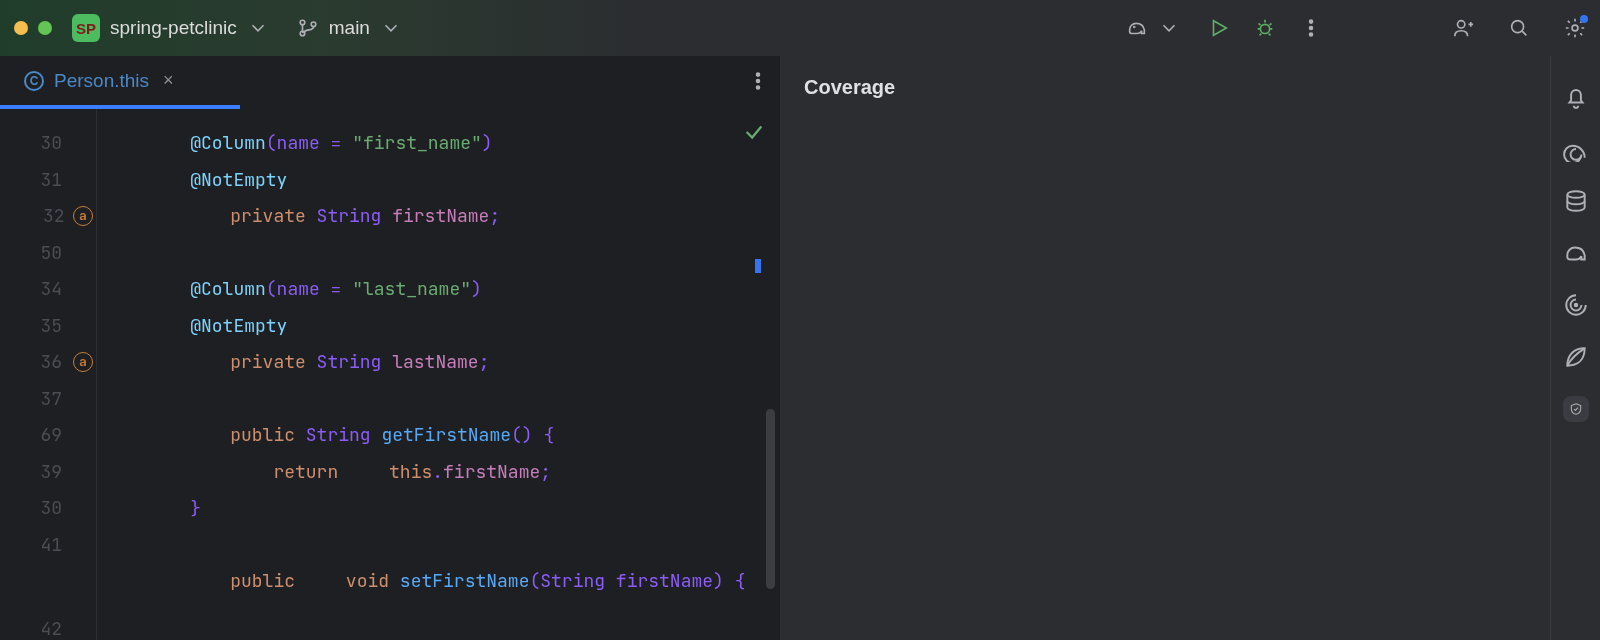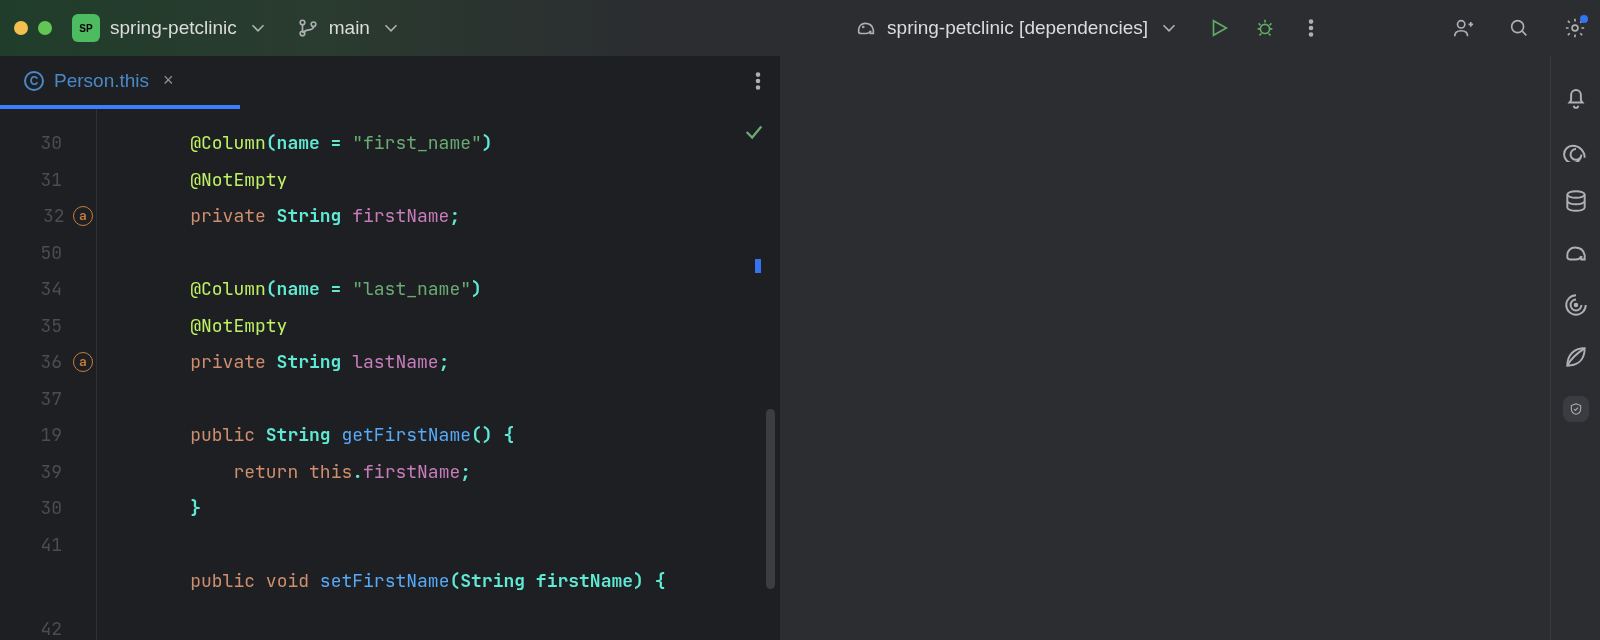--- a/index.html
+++ b/index.html
@@ -9,21 +9,21 @@
   
   .titlebar {
     height: 56px;
     background: linear-gradient(90deg, #203d2b 0%, #2a3b2f 20%, #2b2d30 40%, #2b2d30 100%);
     display: flex; align-items: center; padding: 0 14px; gap: 10px;
   }
   .traffic { display: flex; gap: 10px; margin-right: 10px; }
   .dot { width: 14px; height: 14px; border-radius: 50%; }
   .dot.y { background: #f5bf4f; }
   .dot.g { background: #62c554; }
-  .proj-badge { width: 28px; height: 28px; border-radius: 6px; background: #4dbb5f; color: #000000; font-weight: 700; display:flex; align-items:center; justify-content:center; font-size:10px;}
+  .proj-badge { width: 28px; height: 28px; border-radius: 6px; background: #4dbb5f; color: #7f1d1d; font-weight: 700; display:flex; align-items:center; justify-content:center; font-size:15px;}
   .tb-text { font-size: 19px; color: #dcdcdc; }
   .chev { color: #aeb0b6; }
   .tb-group { display:flex; align-items:center; gap:10px; }
   .tb-spacer { flex: 1; }
   .ic { width: 22px; height: 22px; display:flex;align-items:center;justify-content:center; color:#aeb0b6; }
   .ic svg { width: 22px; height: 22px; stroke: currentColor; fill: none; stroke-width: 1.8; }
   .run-ic { color:#5fad65; }
   .bug-ic { color:#5fad65; }
 
   
@@ -49,26 +49,26 @@
 
   
   .ed-body{ flex:1; display:flex; position:relative; font-family: "JetBrains Mono","Consolas",monospace; font-size:18px; line-height:36.5px; }
   .gutter{ width:70px; text-align:right; color:#4b4d52; padding:4px 8px 0 0; user-select:none;}
   .gutter .ln{ height:36.5px;}
   .gmarks{ width:26px; padding-top:4px;}
   .gmarks .mk{ height:36.5px; display:flex;align-items:center;justify-content:center;}
   .a-badge{ width:20px;height:20px;border-radius:50%;border:1.8px solid #c77d3a; color:#c77d3a; font-size:13px; display:flex;align-items:center;justify-content:center; font-weight:600;}
   .gdiv{ width:1px; background:#2f3033; margin-right:0;}
   .code{ padding:4px 0 0 50px; white-space:pre; color:#bcbec4;}
-  .tok-ann{ color:#bef264;}
+  .tok-ann{ color:#7dd3fc;}
   .tok-str{ color:#6aab73;}
-  .tok-kw{ color:#cf8e6d;}
+  .tok-kw{ color:#cf8e6d;margin-left:40px;}
   .tok-field{ color:#c77dbb;}
   .tok-fn{ color:#57aaf7;}
-  .tok-id{ color:#5eead4;font-weight:bold;}
+  .tok-id{ color:#8b5cf6;}
 
   .ed-status{ position:absolute; right:14px; top:10px; color:#6aab73;}
   .ed-status svg{width:22px;height:22px;stroke:currentColor;fill:none;stroke-width:2.5;}
   .ed-scroll{ position:absolute; right:4px; top:300px; width:9px; height:180px; background:#3b3d41; border-radius:5px;}
   .ed-mark{ position:absolute; right:18px; top:150px; width:6px; height:14px; background:#3574f0;}
 
   
   .cov-head{ padding:20px 24px; font-size:20px; font-weight:700; color:#dfe1e5;}
   .cov-body{ flex:1; display:flex; align-items:center; justify-content:center;}
   .cov-link{ color:#3574f0; font-size:19px;}
@@ -115,21 +115,20 @@
 
     <div class="tb-spacer"></div>
 
     <div class="tb-group">
       <span class="ic">
           <svg viewBox="0 0 24 24">
             <path d="M4 14c0-4 3-7 7-7s8 2 9 7v4h-3v-3c-1 2-3 3-5 3H7c-2 0-3-1-3-2z"></path>
             <circle cx="9" cy="11" r="0.5" fill="currentColor"></circle>
           </svg>
         </span>
-      <span class="tb-text">spring-petclinic [dependencies]</span>
       <span class="ic chev">
           <svg viewBox="0 0 24 24">
             <polyline points="6 9 12 15 18 9"></polyline>
           </svg>
         </span>
     </div>
     <span class="ic run-ic" style="margin-left:18px">
         <svg viewBox="0 0 24 24">
           <polygon points="6 4 20 12 6 20 6 4"></polygon>
         </svg>
@@ -198,21 +197,21 @@
         <div class="gutter" id="gutter">
             <div class="ln" style="height: 12px;"></div>
             <div class="ln" style="height: 36.5px; margin-left: 16px;">30</div>
             <div class="ln" style="height: 36.5px;">31</div>
             <div class="ln" style="height: 36.5px; padding-left: 43px;">32</div>
             <div class="ln" style="height: 36.5px;">50</div>
             <div class="ln" style="height: 36.5px;">34</div>
             <div class="ln" style="height: 36.5px;">35</div>
             <div class="ln" style="height: 36.5px;">36</div>
             <div class="ln" style="height: 36.5px;">37</div>
-            <div class="ln" style="height: 36.5px;">19</div>
+            <div class="ln" style="height: 36.5px;">69</div>
             <div class="ln" style="height: 36.5px;">39</div>
             <div class="ln" style="height: 36.5px;">30</div>
             <div class="ln" style="height: 36.5px;">41</div>
             <div class="ln" style="height: 36.5px; margin-top: 48px;">42</div>
           </div>
         <div class="gmarks" id="gmarks">
             <div class="mk" style="height: 12px;"></div>
             <div class="mk" style="height: 36.5px;"></div>
             <div class="mk" style="height: 36.5px;"></div>
             <div class="mk" style="height: 36.5px;">
@@ -236,20 +235,21 @@
 
         <span class="ed-status"><svg viewBox="0 0 24 24">
               <polyline points="4 12 10 18 20 6"></polyline>
             </svg></span>
         <div class="ed-mark"></div>
         <div class="ed-scroll"></div>
       </div>
     </div>
 
     <div class="coverage-pane">
+      <div class="cov-head">Coverage</div>
     </div>
 
     <div class="right-rail">
       <span class="ic">
           <svg viewBox="0 0 24 24">
             <path d="M6 17h12l-1.5-2V10a4.5 4.5 0 0 0-9 0v5L6 17z"></path>
             <path d="M10 20a2 2 0 0 0 4 0"></path>
           </svg>
         </span>
       <span class="ic">

